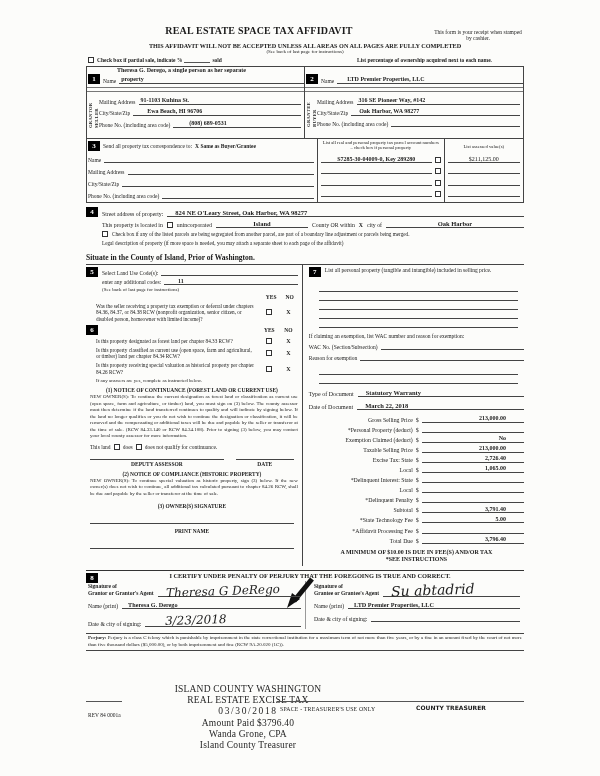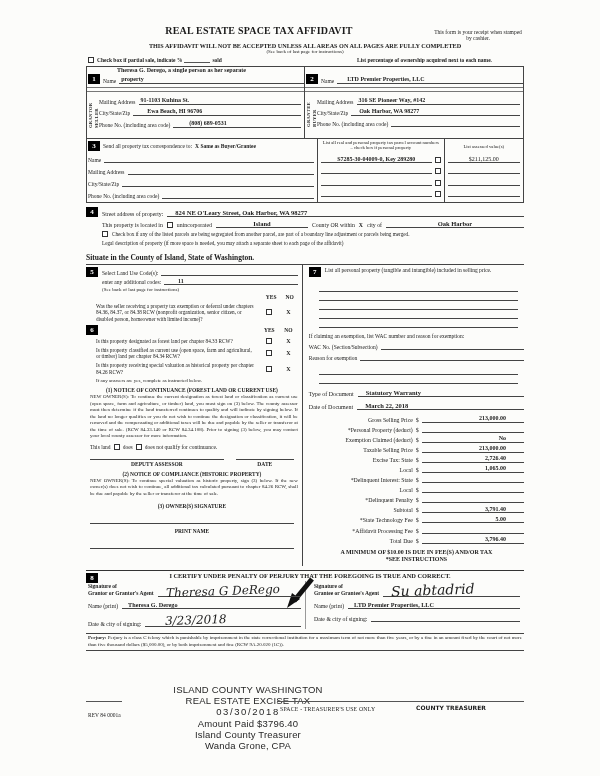--- a/index.html
+++ b/index.html
@@ -119,21 +119,21 @@
   .sval { flex:1; border-bottom:1px solid #444; font-size:6.2px; font-weight:bold; padding-left:6px; min-height:7px; position:relative; }
   .hand { font-family:"DejaVu Serif",serif; font-style:italic; font-size:12px; font-weight:normal; position:absolute; left:20px; bottom:-1px; transform:rotate(-2deg); }
   .arrowmark { position:absolute; left:200px; top:6px; width:30px; height:32px; }
 
   
   .perjury { border-top:1px solid #444; border-bottom:1px solid #444; margin-top:4px; padding:1.5px 2px 2px 2px;
              font-size:5px; line-height:1.3; text-align:justify; }
 
   
   .stamp { position:absolute; left:127px; top:684px; width:242px; text-align:center;
-           font-family:Liberation Sans, sans-serif; font-size:9.5px; line-height:1.18; color:#262626; letter-spacing:0.2px; }
+           font-family:Liberation Serif, serif; font-size:9.5px; line-height:1.18; color:#262626; letter-spacing:0.2px; }
   .stamp .sp { letter-spacing:1.6px; }
   .revcode { position:absolute; left:88px; top:712px; font-size:5.5px; }
   .lineL { position:absolute; left:86px; top:701px; width:36px; border-top:1px solid #555; }
   .lineR { position:absolute; left:277px; top:701px; width:247px; border-top:1px solid #555; }
   .spacelbl { position:absolute; left:280px; top:706px; font-size:5.8px; letter-spacing:0.2px; }
   .treaslbl { position:absolute; left:416px; top:704px; font-size:6px; font-weight:bold; font-family:"DejaVu Sans",sans-serif; }
 </style>
 </head>
 <body>
 
@@ -288,21 +288,21 @@
         <span>city of</span>
         <span class="ulv b" style="flex:1;text-align:center">Oak Harbor</span>
       </div>
       <div class="s4row" style="padding-left:16px;font-size:5.2px">
         <span class="cb"></span>
         <span>Check box if any of the listed parcels are being segregated from another parcel, are part of a boundary line adjustment or parcels being merged.</span>
       </div>
       <div class="s4row" style="padding-left:16px;font-size:5.2px">
         <span>Legal description of property (if more space is needed, you may attach a separate sheet to each page of the affidavit)</span>
       </div>
-      <div class="situate b">Situate in the County of Island, State of Washington.</div>
+      <div class="situate b">Situate in the County of Island, Prior of Washington.</div>
     </div>
 
     <div class="cols">
       <div class="colL">
         <div class="s5head">
           <span class="numbox">5</span>
           <div class="s5rows">
             <div class="lurow">
               <span>Select Land Use Code(s):</span>
               <span class="luline"></span>
@@ -533,21 +533,21 @@
       <span class="b">Perjury:</span>
       <span>Perjury is a class C felony which is punishable by imprisonment in the state correctional institution for a maximum term of not more than five years, or by a fine in an amount fixed by the court of not more than five thousand dollars ($5,000.00), or by both imprisonment and fine (RCW 9A.20.020 (1C)).</span>
     </div>
   </div>
 
   <div class="stamp">
     <div>ISLAND COUNTY WASHINGTON</div>
     <div>REAL ESTATE EXCISE TAX</div>
     <div class="sp">03/30/2018</div>
     <div>Amount Paid $3796.40</div>
+    <div>Wanda Grone, CPA</div>
     <div>Island County Treasurer</div>
-    <div>Wanda Grone, CPA</div>
   </div>
   <div class="lineL"></div>
   <div class="lineR"></div>
   <div class="revcode">REV 84 0001a</div>
   <div class="spacelbl">SPACE - TREASURER'S USE ONLY</div>
   <div class="treaslbl">COUNTY TREASURER</div>
 </div>
 
 </body></html>

